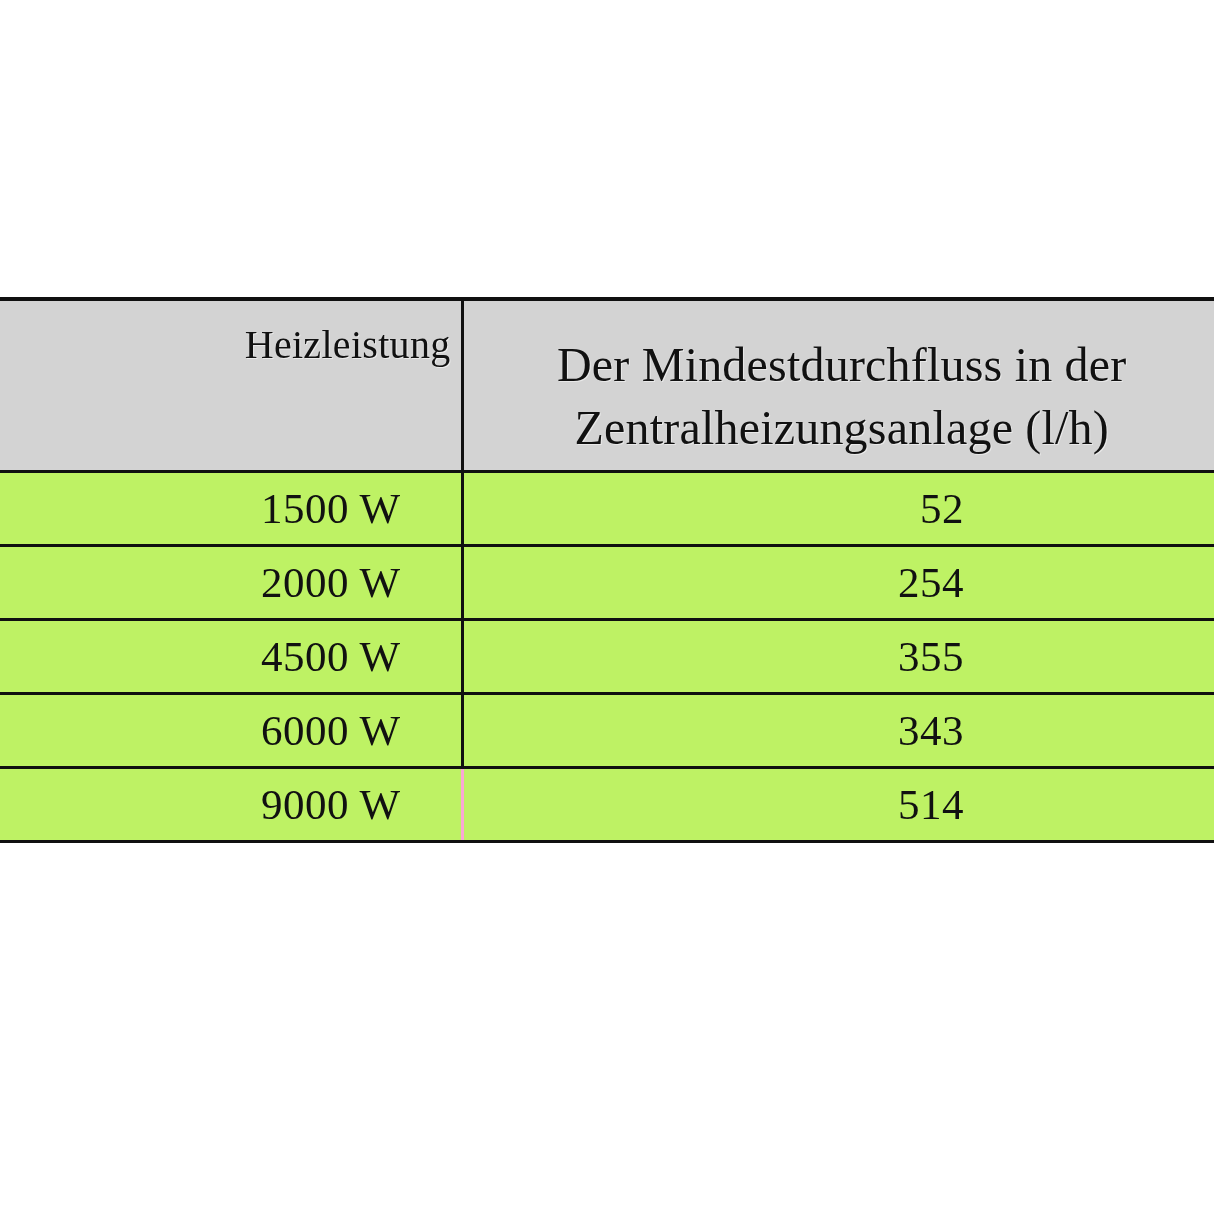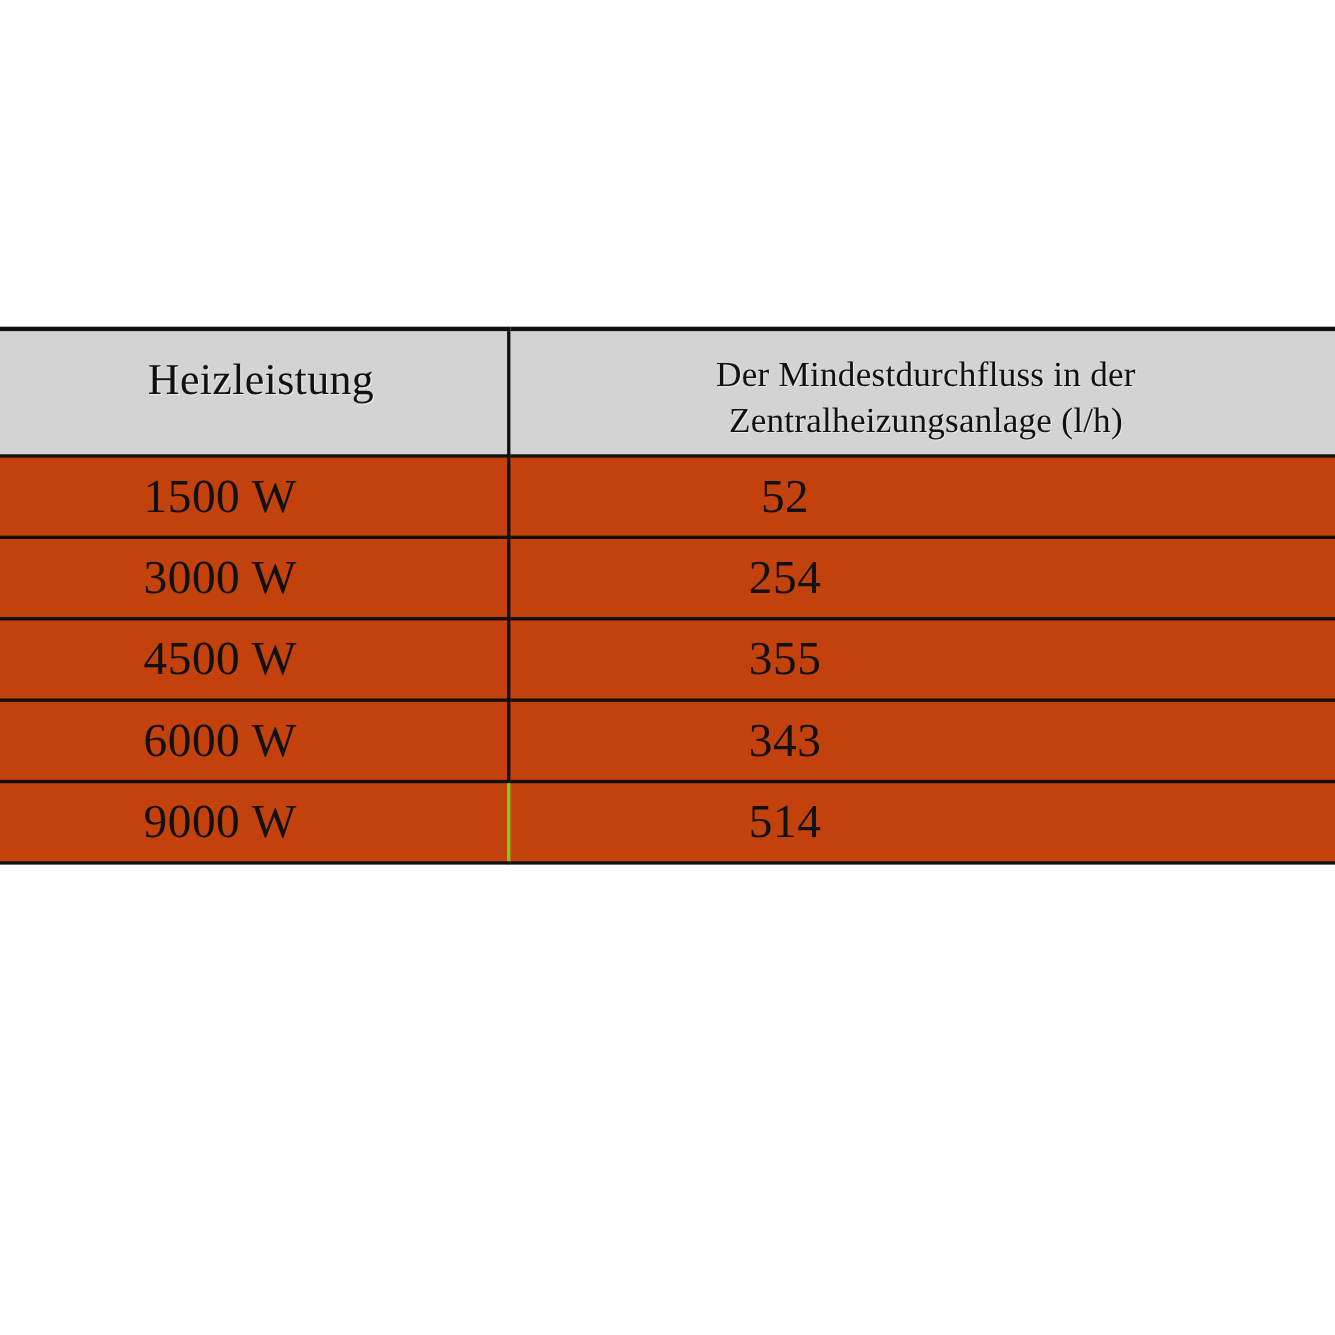--- a/index.html
+++ b/index.html
@@ -40,55 +40,55 @@
   
   .hdr-row th {
     background: #d3d3d3;
     border-top: 4px solid #101010;
     border-bottom: 3px solid #101010;
     vertical-align: top;
     font-weight: normal;
   }
   .hdr-row th.c1 {
     border-right: 3px solid #101010;
-    text-align: center;
+    text-align: right;
   }
   .hdr-cell-1 {
     font-size: 40px;
     line-height: 1.28;
     padding: 18px 10px 36px 24px;
     letter-spacing: 0.3px;
     text-shadow: 1px 1px 0 rgba(255,255,255,0.55);
   }
   .hdr-cell-2 {
-    font-size: 32px;
+    font-size: 48px;
     line-height: 1.32;
-    padding: 18px 14px 10px 20px;
+    padding: 32px 14px 10px 20px;
     letter-spacing: 0.2px;
     text-shadow: 1px 1px 0 rgba(255,255,255,0.5);
   }
   
   .body-row td {
     border-bottom: 3px solid #101010;
     height: 71px;
     font-size: 43px;
-    text-align: center;
+    text-align: right;
     vertical-align: middle;
-    background: #c2410c;
+    background: #bef264;
     letter-spacing: 0.5px;
   }
   .body-row td.c1 {
     border-right: 3px solid #101010;
     padding-right: 60px;
   }
   .body-row td.c2 {
     padding-right: 250px;
   }
   .body-row:last-child td.c1 {
-    border-right: 3px solid #84cc16;
+    border-right: 3px solid #f9a8d4;
   }
 </style>
 </head>
 <body>
 
 <div class="page">
   <div class="table-wrap">
     <table class="spec">
       <colgroup>
         <col class="c1">
@@ -106,21 +106,21 @@
             </div>
           </th>
         </tr>
       </thead>
       <tbody>
         <tr class="body-row">
           <td class="c1">1500 W</td>
           <td class="c2">52</td>
         </tr>
         <tr class="body-row">
-          <td class="c1">3000 W</td>
+          <td class="c1">2000 W</td>
           <td class="c2">254</td>
         </tr>
         <tr class="body-row">
           <td class="c1">4500 W</td>
           <td class="c2">355</td>
         </tr>
         <tr class="body-row">
           <td class="c1">6000 W</td>
           <td class="c2">343</td>
         </tr>

